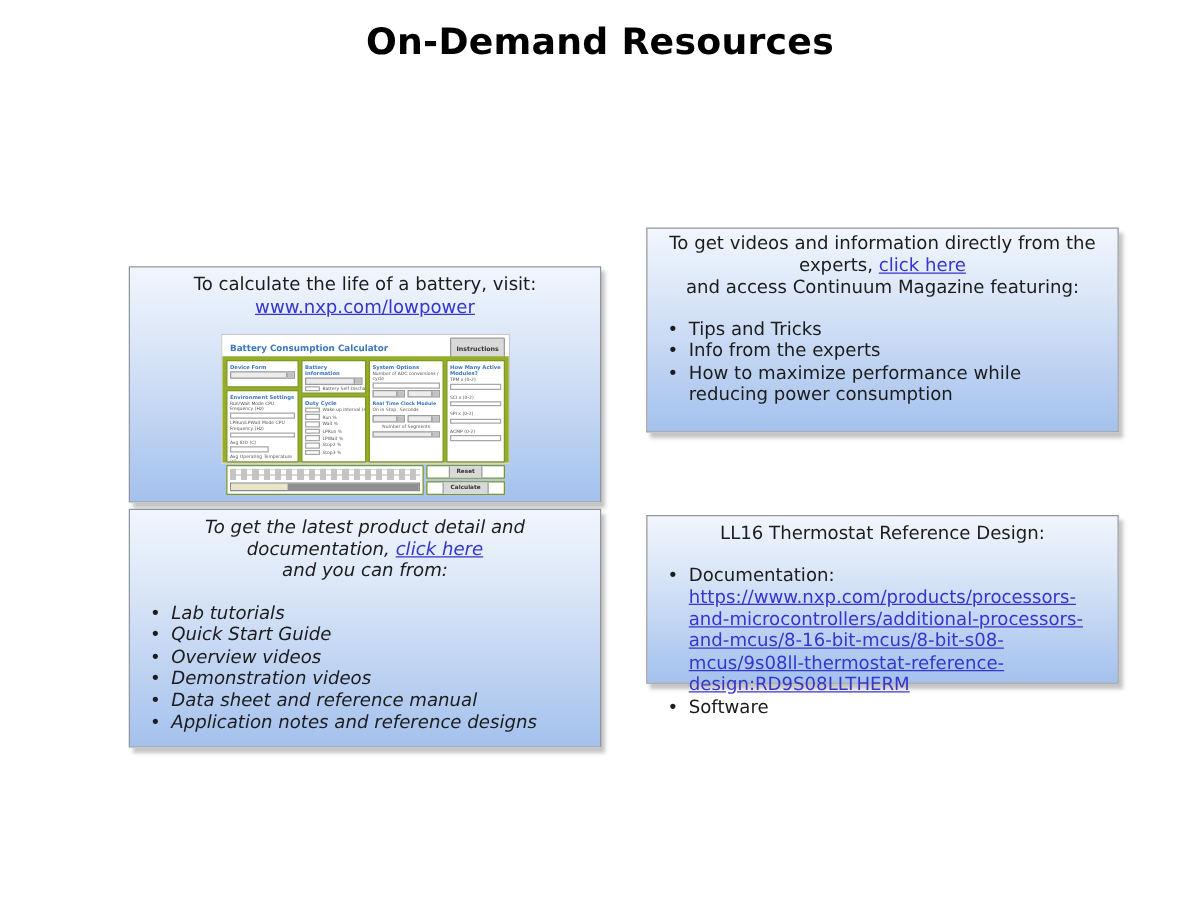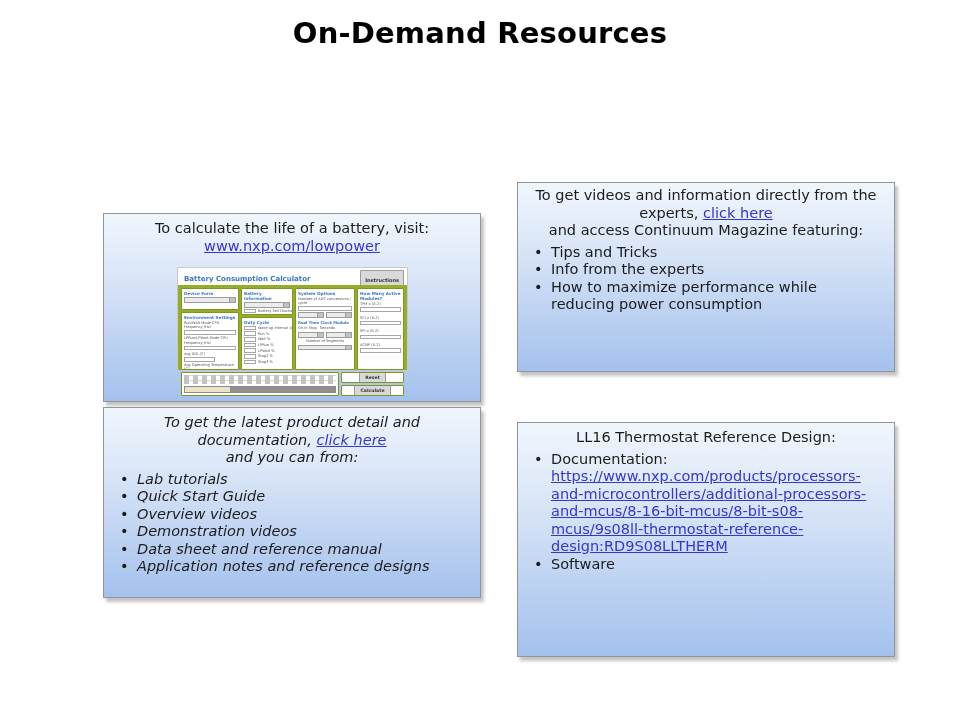--- a/index.html
+++ b/index.html
@@ -9,28 +9,28 @@
 
   .slide-title { position:absolute; top:16px; left:0; width:960px; text-align:center;
     font-size:29px; font-weight:bold; color:#000; letter-spacing:.2px; }
 
   .card { position:absolute; width:378px;
     border:1px solid #8f969e;
     background:linear-gradient(to bottom,#f1f6fd 0%,#d9e5f7 35%,#a4c1ed 100%);
     box-shadow:3px 4px 3px rgba(125,125,125,.45);
     font-size:14.5px; line-height:17.5px; }
   .card-tl { left:103px; top:183px; height:189px;margin-top:30px; }
-  .card-tr { left:517px; top:182px; height:190px; }
+  .card-tr { left:517px; top:182px; height:164px; }
   .card-bl { left:103px; top:407px; height:191px;font-style:italic; }
-  .card-br { left:517px; top:422px; height:235px; }
+  .card-br { left:517px; top:412px; height:135px; }
 
   .centered { text-align:center; padding:6px 10px 0 10px; }
   a.lnk { color:#3636cd; text-decoration:underline; cursor:pointer; }
 
-  ul.bullets { list-style:none; margin-top:4px; padding:0 10px 0 14px; }
+  ul.bullets { list-style:none; margin-top:16px; padding:0 10px 0 14px; }
   ul.bullets li { position:relative; padding-left:19px; margin-top:0; }
   ul.bullets li::before { content:"\2022"; position:absolute; left:2px; top:0; color:#1c1c1c; }
   .gap-top { margin-top:0.5px; }
   .wrapurl { overflow-wrap:break-word; word-break:break-word; }
 
   
   .calc { position:absolute; left:73px; top:53px; width:231px; height:104px;
     background:#ffffff; border:1px solid #c9c9c9; font-family:"DejaVu Sans",sans-serif; }
   .calc-head { position:relative; height:17px; background:#ffffff; }
   .calc-title { position:absolute; left:6px; top:3px; font-size:7px; font-weight:bold; color:#3a77be; }

